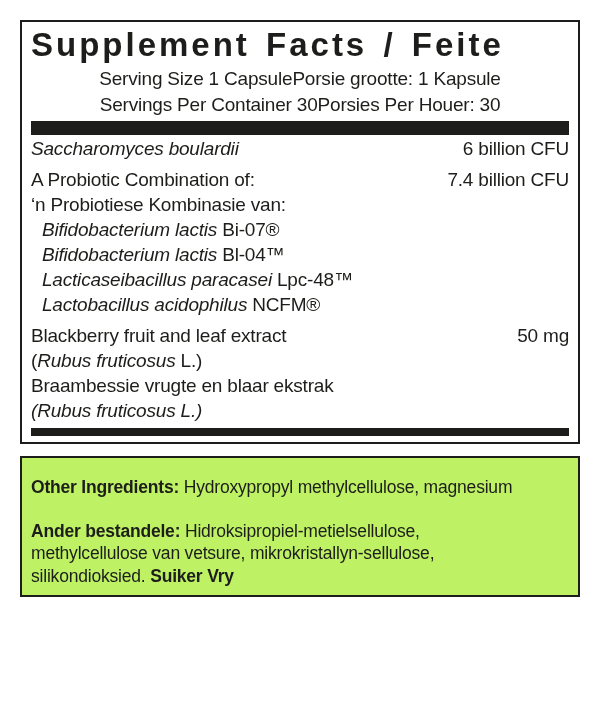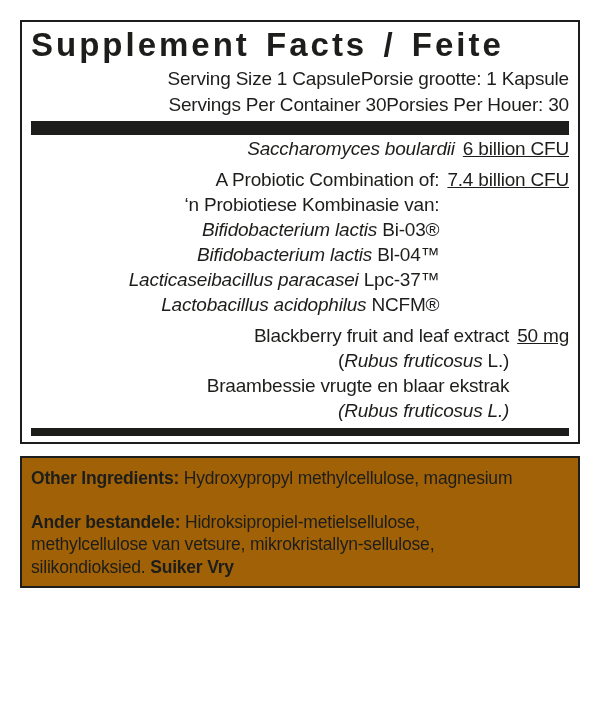--- a/index.html
+++ b/index.html
@@ -25,58 +25,58 @@
     font-weight: bold;
     font-size: 33px;
     line-height: 38px;
     letter-spacing: 3px;
     word-spacing: 4px;
     white-space: nowrap;
     margin: 0 0 2px 0;
   }
   .serv-row, .hdr-row {
     display: flex;
-    justify-content: flex-end;
+    justify-content: center;
     align-items: baseline;
     font-size: 19px;
     line-height: 26px;
     letter-spacing: -0.2px;
   }
   .hdr-row { font-weight: bold; }
   .bar { background: #1d1d1b; height: 7px; }
   .bar-top { margin-top: 3px; }
   .bar-bottom { height: 8px; margin: 5px 0 6px 0; }
 
-  .nrows { margin-top: 1px; text-align: right; }
+  .nrows { margin-top: 1px; }
   .nrow {
     display: flex;
     justify-content: space-between;
     align-items: flex-start;
     font-size: 19px;
     line-height: 25px;
     letter-spacing: -0.2px;
   }
   .nrow + .nrow { margin-top: 6px; }
   .nleft { flex: 1 1 auto; min-width: 0; }
   .nline { white-space: nowrap; }
   .nline.ind { padding-left: 11px; }
-  .namount { white-space: nowrap; padding-left: 8px; text-decoration: underline; }
+  .namount { white-space: nowrap; padding-left: 8px; }
 
   .it { font-style: italic; }
   .b  { font-weight: bold; }
 
   
   .obox {
     margin: 12px 20px 0 20px;
     border: 2px solid #1d1d1b;
-    padding: 9px 9px 8px 9px;
+    padding: 18px 9px 8px 9px;
     font-size: 17.5px;
     line-height: 22.5px;
     letter-spacing: -0.2px;
-    background: #a16207;
+    background: #bef264;
   }
   .para + .para { margin-top: 21px; }
   .oline { white-space: nowrap; }
 </style>
 </head>
 <body>
 
 <div class="page">
 
   <div class="panel">
@@ -100,23 +100,23 @@
         <div class="nrow">
           <div class="nleft">
             <div class="nline"><span class="it">Saccharomyces boulardii</span></div>
           </div>
           <div class="namount">6 billion CFU</div>
         </div>
         <div class="nrow">
           <div class="nleft">
             <div class="nline"><span>A Probiotic Combination of:</span></div>
             <div class="nline"><span>‘n Probiotiese Kombinasie van:</span></div>
-            <div class="nline ind"><span class="it">Bifidobacterium lactis</span><span> Bi-03®</span></div>
+            <div class="nline ind"><span class="it">Bifidobacterium lactis</span><span> Bi-07®</span></div>
             <div class="nline ind"><span class="it">Bifidobacterium lactis</span><span> Bl-04™</span></div>
-            <div class="nline ind"><span class="it">Lacticaseibacillus paracasei</span><span> Lpc-37™</span></div>
+            <div class="nline ind"><span class="it">Lacticaseibacillus paracasei</span><span> Lpc-48™</span></div>
             <div class="nline ind"><span class="it">Lactobacillus acidophilus</span><span> NCFM®</span></div>
           </div>
           <div class="namount">7.4 billion CFU</div>
         </div>
         <div class="nrow">
           <div class="nleft">
             <div class="nline"><span>Blackberry fruit and leaf extract</span></div>
             <div class="nline"><span>(</span><span class="it">Rubus fruticosus</span><span> L.)</span></div>
             <div class="nline"><span>Braambessie vrugte en blaar ekstrak</span></div>
             <div class="nline"><span class="it">(Rubus fruticosus L.)</span></div>

